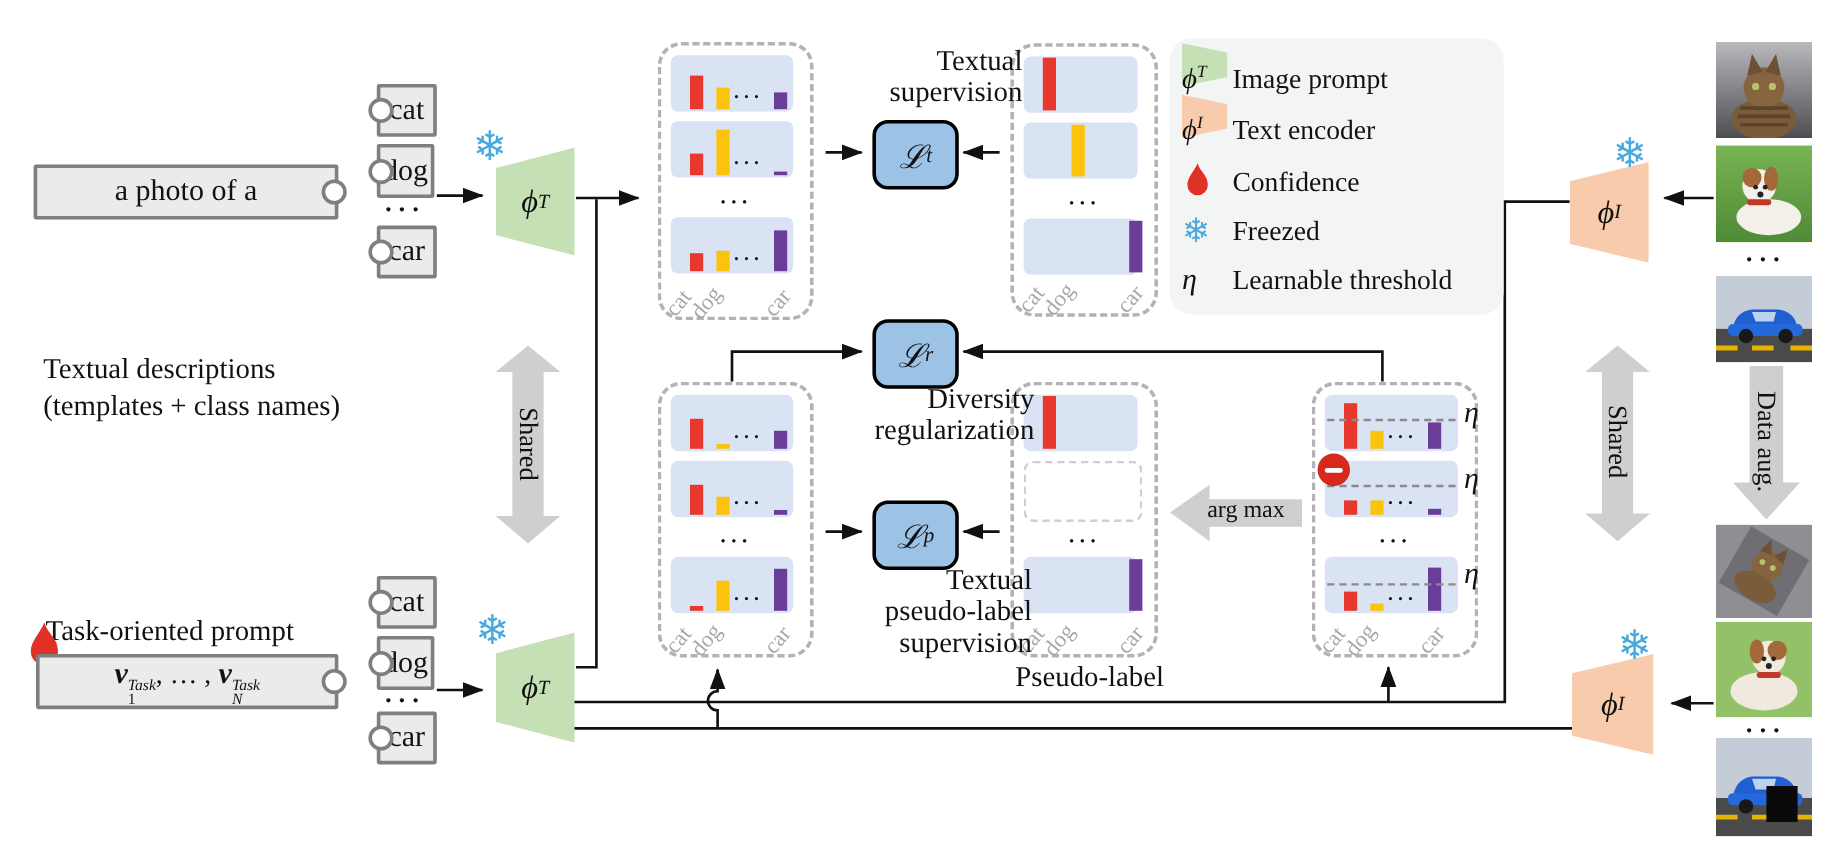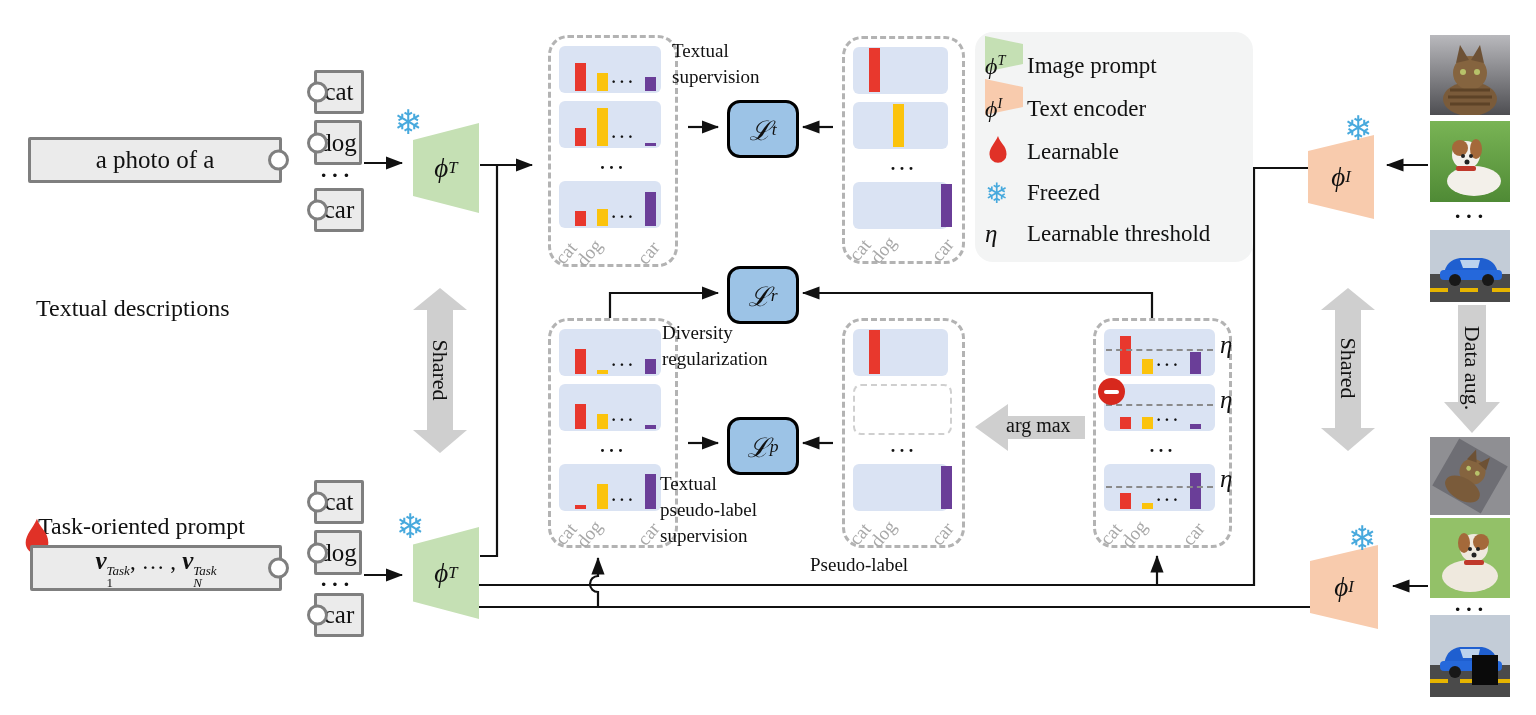--- a/index.html
+++ b/index.html
@@ -36,21 +36,21 @@
   .plabel{position:absolute;bottom:0px;font-size:19px;color:#a8a8a8;transform:rotate(-50deg);}
   .plabel.p0{left:4px;}.plabel.p1{left:24px;}.plabel.p2{left:86px;}
 
   
   .loss{position:absolute;width:66px;height:52px;background:#9cc3e6;border:3.5px solid #000;border-radius:13px;
         display:flex;align-items:center;justify-content:center;font-size:27px;}
   .loss .scr{font-style:italic;}
   .loss sub{font-size:0.65em;font-style:italic;}
 
   
-  .cap{position:absolute;text-align:left;font-size:19px;line-height:26px;}
+  .cap{position:absolute;text-align:right;font-size:24px;line-height:26px;}
   .vtext{position:absolute;display:flex;align-items:center;justify-content:center;
          font-size:22px;transform:rotate(90deg);white-space:nowrap;}
 
   
   #legend{position:absolute;left:975px;top:32px;width:278px;height:230px;background:#f3f4f4;border-radius:18px;z-index:1;}
   .litem{position:absolute;left:10px;height:40px;display:flex;align-items:center;font-size:23px;}
   .licon{width:42px;display:flex;align-items:center;justify-content:flex-start;position:relative;}
   .ltrap{position:absolute;left:0;top:-16px;width:38px;height:36px;clip-path:polygon(0 0,100% 22%,100% 78%,0 100%);}
   .lphi{position:relative;font-style:italic;font-size:24px;}
   .lphi sup{font-size:0.6em;font-style:italic;}
@@ -119,20 +119,21 @@
         <span class="notch left"></span>
     </div>
     <div class="dots-v" style="left:316px;top:162px;width:42px;">···</div>
     <div class="pbox" style="left:314px;top:188px;width:44px;height:38px;">
       <span>car</span>
         <span class="notch left"></span>
     </div>
 
     <div class="abs" style="left:36px;top:293px;font-size:24px;line-height:31px;">
       <div>Textual descriptions</div>
+      <div>(templates + class names)</div>
     </div>
 
     <div class="abs" style="left:38px;top:513px;font-size:24px;">Task-oriented prompt</div>
     <svg class="abs" style="left:20px;top:518px;" width="34" height="44" viewBox="0 0 24 30">
       <path d="M12 0 C14 7 20 9 20 17 A8 8 0 1 1 4 17 C4 11 9 7 12 0 Z" fill="#e03127"></path>
     </svg>
     <div class="pbox" style="left:30px;top:545px;width:246px;height:40px;">
       <span>
         <span class="math-v">v</span><span class="vstack">
             <span class="vsup">Task</span>
@@ -337,21 +338,21 @@
           <span class="lphi"><span>ϕ</span><sup>I</sup></span>
         </span>
         <span>Text encoder</span>
       </div>
       <div class="litem" style="top:100px;">
         <span class="licon">
           <svg width="26" height="32" viewBox="0 0 24 30">
               <path d="M12 0 C14 7 20 9 20 17 A8 8 0 1 1 4 17 C4 11 9 7 12 0 Z" fill="#e03127"></path>
             </svg>
         </span>
-        <span>Learnable</span>
+        <span>Confidence</span>
       </div>
       <div class="litem" style="top:141px;">
         <span class="licon" style="color:#47a9dd;font-size:28px;">
             <span>❄</span>
           </span>
         <span>Freezed</span>
       </div>
       <div class="litem" style="top:182px;">
         <span class="licon" style="font-style:italic;font-size:25px;">
             <span>η</span>

